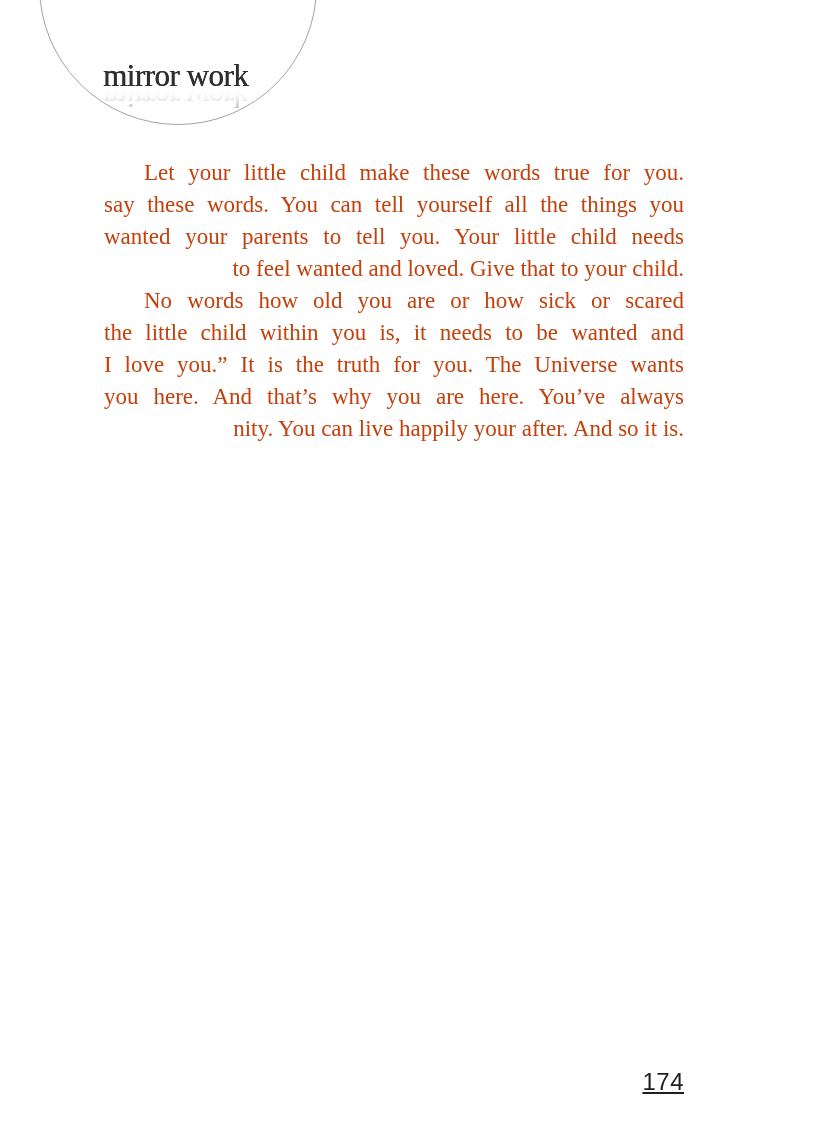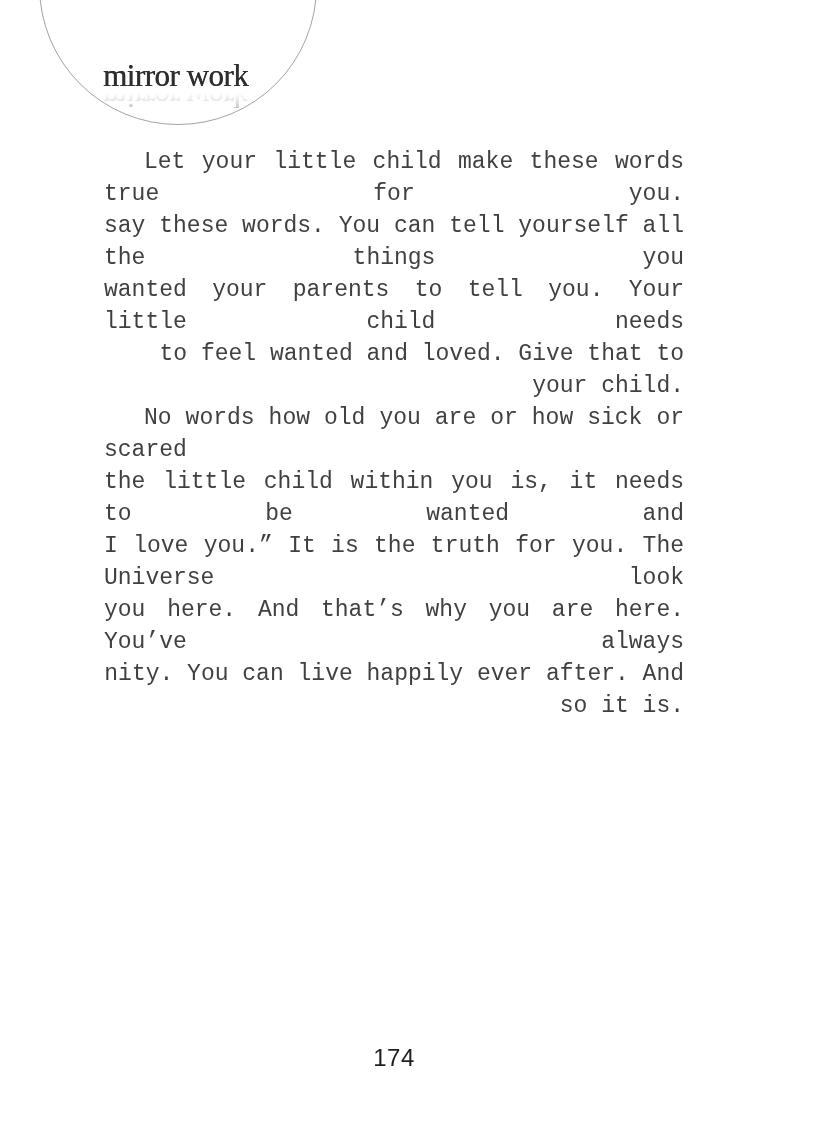--- a/index.html
+++ b/index.html
@@ -55,49 +55,50 @@
     margin-top: -10px;
     opacity: 0.55;
     filter: blur(0.6px);
     -webkit-mask-image: linear-gradient(to bottom, rgba(0,0,0,0.65) 0%, rgba(0,0,0,0.18) 40%, rgba(0,0,0,0) 62%);
     mask-image: linear-gradient(to bottom, rgba(0,0,0,0.65) 0%, rgba(0,0,0,0.18) 40%, rgba(0,0,0,0) 62%);
   }
   
   .body-text {
     position: absolute;
     left: 104px;
-    top: 146px;
+    top: 157px;
     width: 580px;
-    font-family: Liberation Mono, monospace;
+    font-family: Liberation Serif, serif;
     font-size: 23px;
     line-height: 32px;
-    color: #404040;
+    color: #c2410c;
   }
   .line {
     text-align: justify;
     text-align-last: justify;
   }
   .line.final {
     text-align: right;
     text-align-last: auto;
   }
   .line.indent {
     text-indent: 40px;
   }
   
   .page-number {
     position: absolute;
     left: 104px;
-    top: 1044px;
+    top: 1068px;
     width: 580px;
-    text-align: center;
+    text-align: right;
     font-family: "Liberation Sans", sans-serif;
     font-size: 24px;
     letter-spacing: 0.5px;
     color: #1e1e1e;
+    text-decoration: underline;
   }
 </style>
 </head>
 <body>
 
 <div class="book-page">
 
   <div class="arc-circle"></div>
 
   <div class="title-wrap">
@@ -110,22 +111,22 @@
     <div>
       <div class="line indent">Let your little child make these words true for you.</div>
       <div class="line">say these words. You can tell yourself all the things you</div>
       <div class="line">wanted your parents to tell you. Your little child needs</div>
       <div class="line final">to feel wanted and loved. Give that to your child.</div>
     </div>
 
     <div>
       <div class="line indent">No words how old you are or how sick or scared</div>
       <div class="line">the little child within you is, it needs to be wanted and</div>
-      <div class="line">I love you.” It is the truth for you. The Universe look</div>
+      <div class="line">I love you.” It is the truth for you. The Universe wants</div>
       <div class="line">you here. And that’s why you are here. You’ve always</div>
-      <div class="line final">nity. You can live happily ever after. And so it is.</div>
+      <div class="line final">nity. You can live happily your after. And so it is.</div>
     </div>
 
   </div>
 
   <div class="page-number">174</div>
 
 </div>
 
 </body></html>

